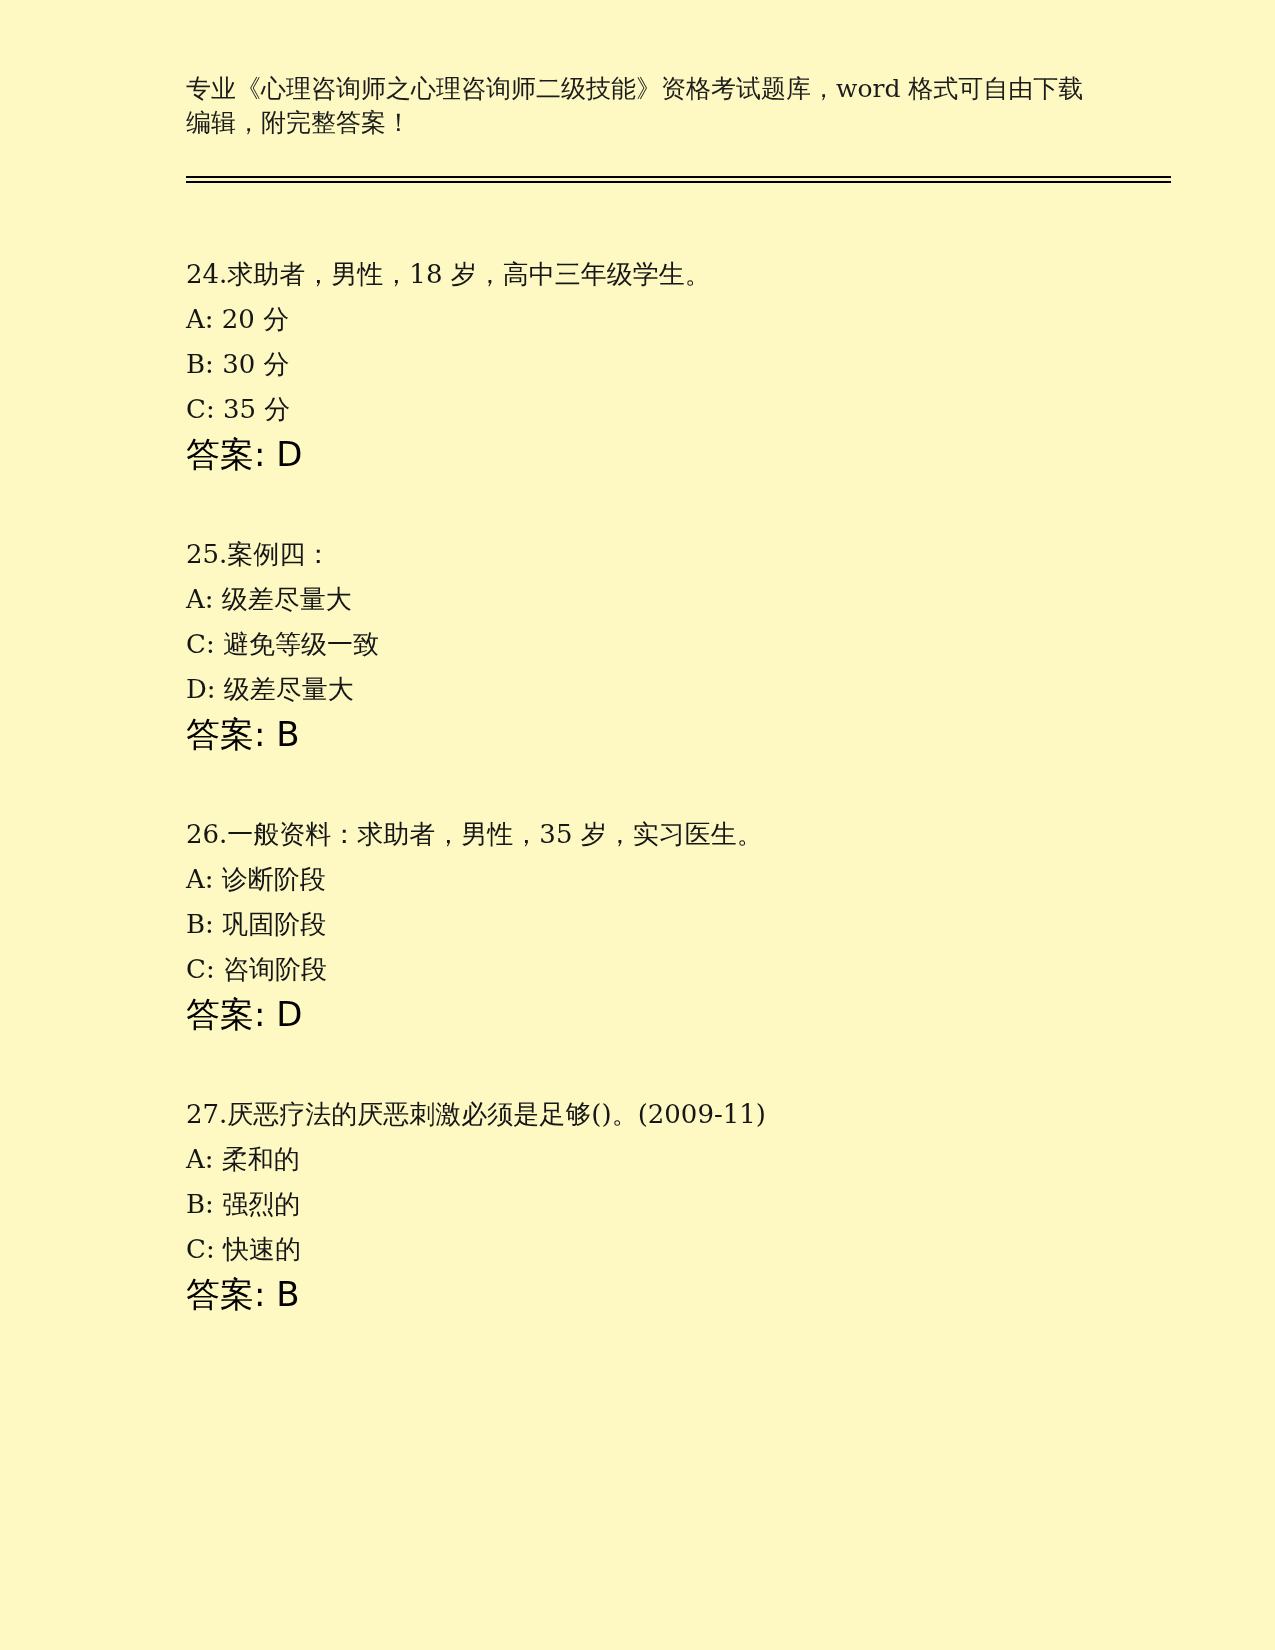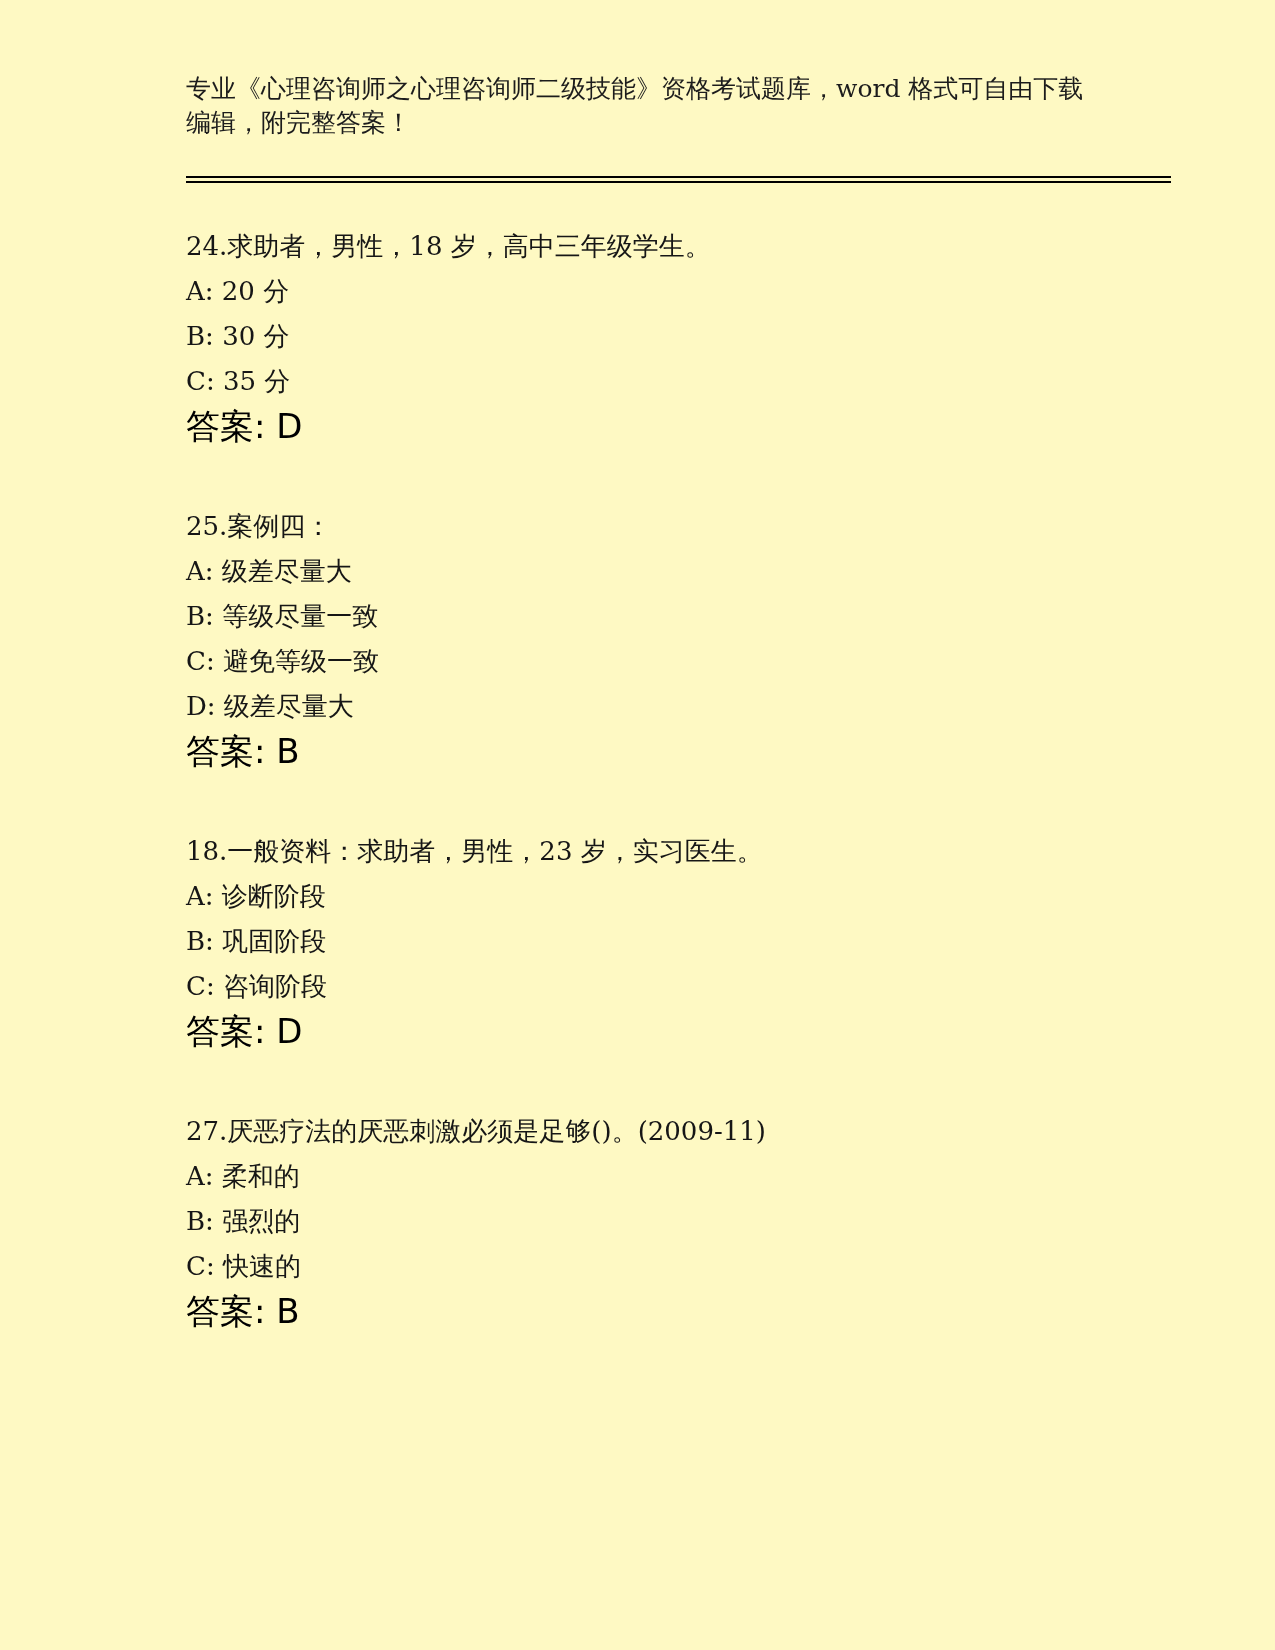--- a/index.html
+++ b/index.html
@@ -38,21 +38,21 @@
     top: 176px;
     width: 985px;
     height: 3px;
     border-top: 2px solid #000000;
     border-bottom: 2px solid #000000;
     box-sizing: content-box;
   }
   .questions {
     position: absolute;
     left: 186px;
-    top: 224px;
+    top: 252px;
     width: 990px;
   }
   .question-block {
     margin-bottom: 55px;
   }
   .qline {
     height: 45px;
     display: flex;
     align-items: center;
     font-size: 26px;
@@ -83,28 +83,27 @@
       <div class="qline">24.求助者，男性，18 岁，高中三年级学生。</div>
       <div class="qline">A: 20 分</div>
       <div class="qline">B: 30 分</div>
       <div class="qline">C: 35 分</div>
       <div class="qline answer-line">答案: D</div>
     </div>
 
     <div class="question-block">
       <div class="qline">25.案例四：</div>
       <div class="qline">A: 级差尽量大</div>
-      <div class="qline">B: 等级尽量一致</div>
       <div class="qline">C: 避免等级一致</div>
       <div class="qline">D: 级差尽量大</div>
       <div class="qline answer-line">答案: B</div>
     </div>
 
     <div class="question-block">
-      <div class="qline">18.一般资料：求助者，男性，23 岁，实习医生。</div>
+      <div class="qline">26.一般资料：求助者，男性，35 岁，实习医生。</div>
       <div class="qline">A: 诊断阶段</div>
       <div class="qline">B: 巩固阶段</div>
       <div class="qline">C: 咨询阶段</div>
       <div class="qline answer-line">答案: D</div>
     </div>
 
     <div class="question-block">
       <div class="qline">27.厌恶疗法的厌恶刺激必须是足够()。(2009-11)</div>
       <div class="qline">A: 柔和的</div>
       <div class="qline">B: 强烈的</div>

